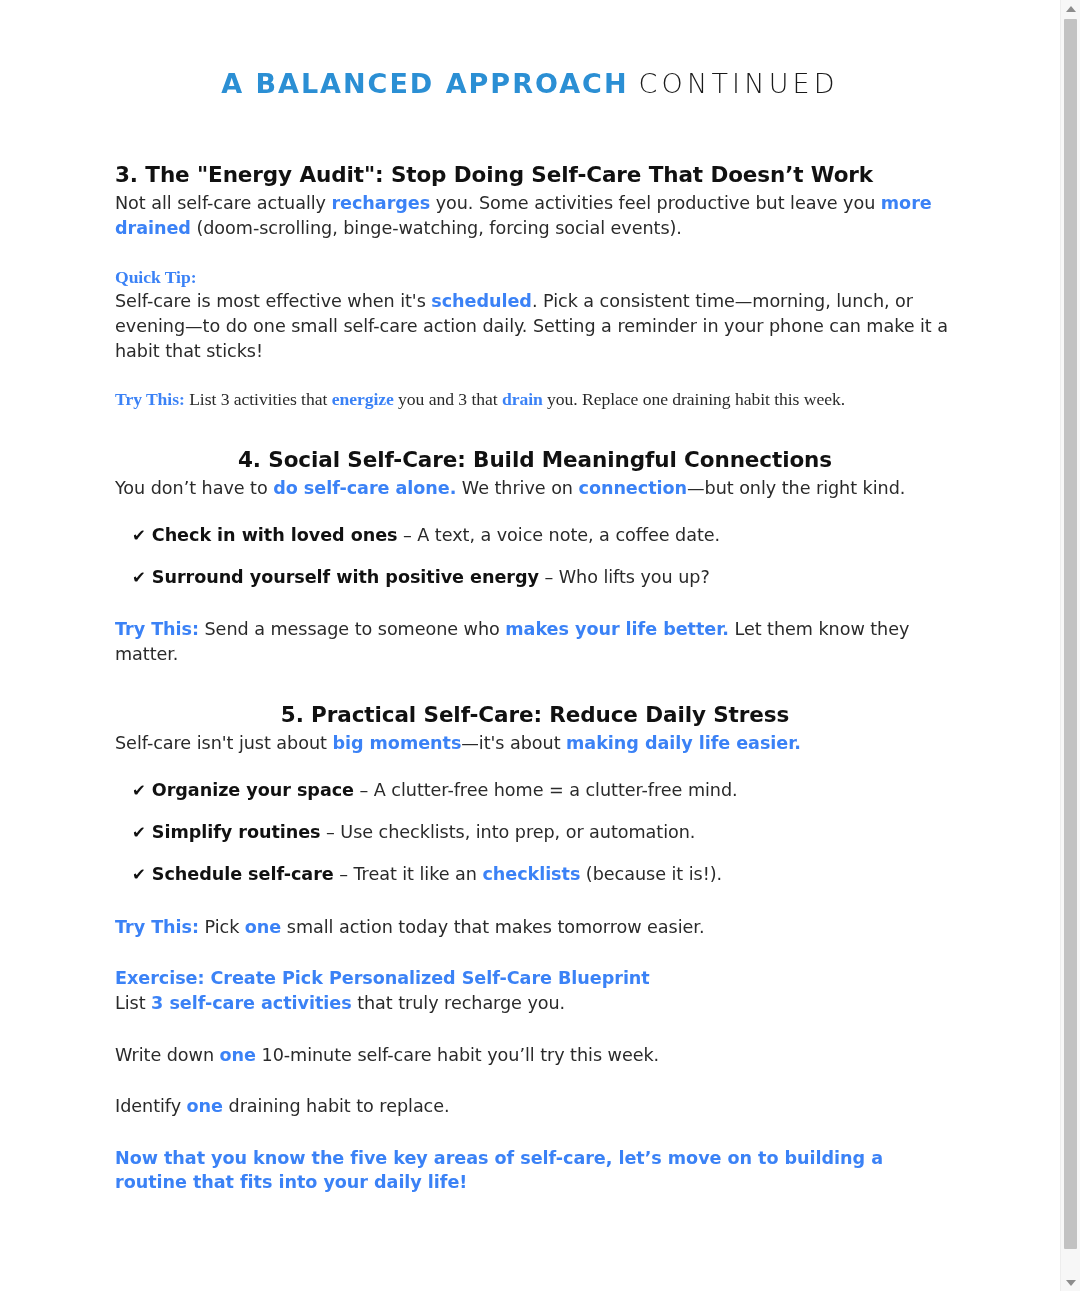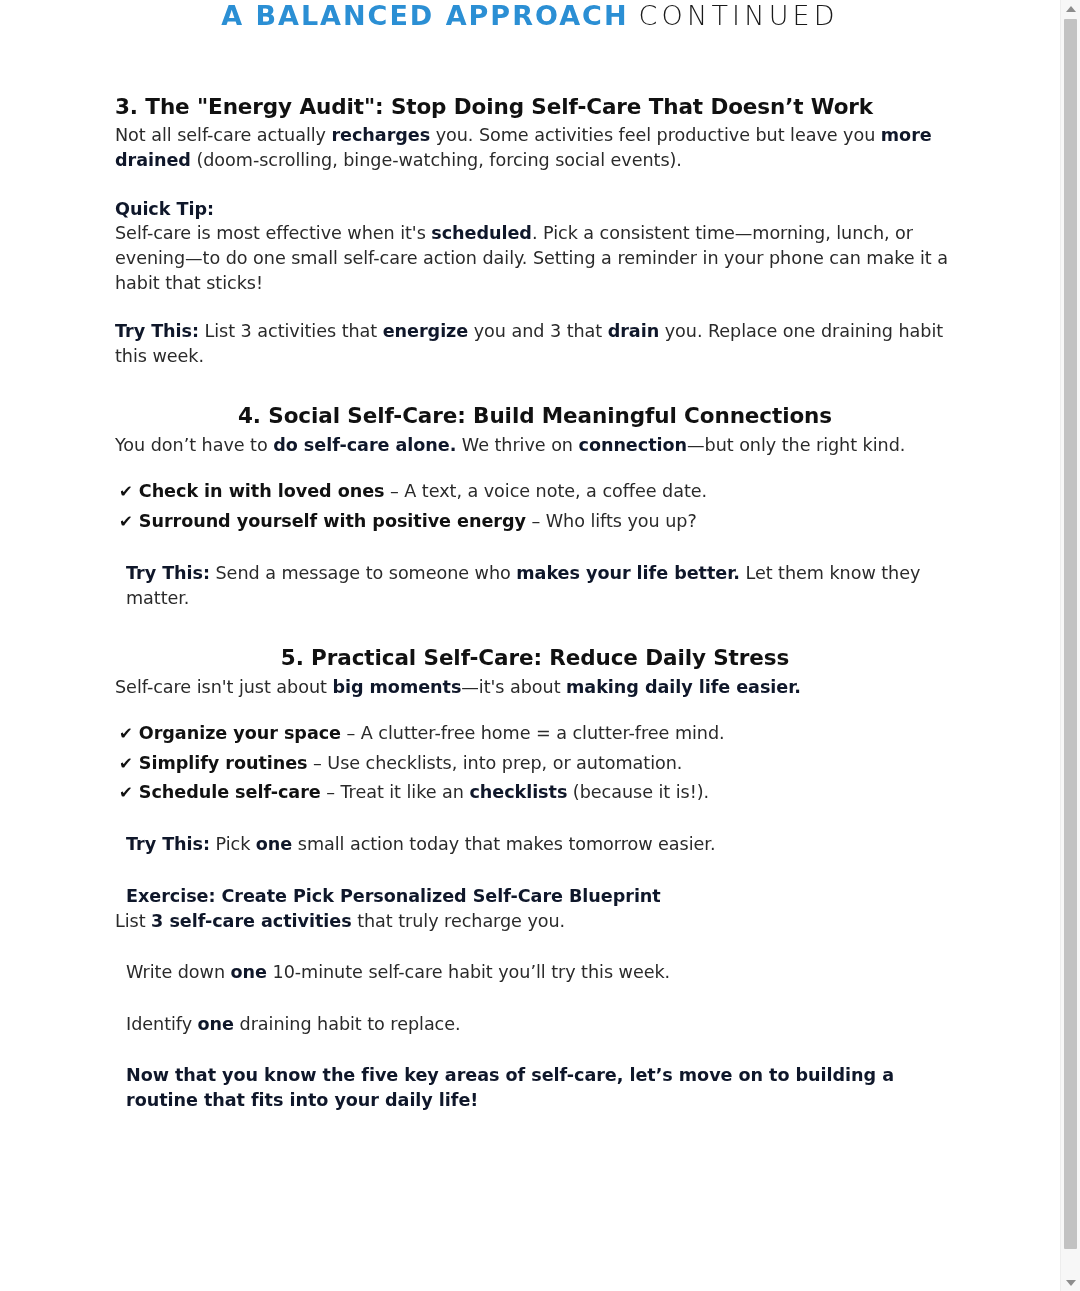--- a/index.html
+++ b/index.html
@@ -23,20 +23,21 @@
     top: 0;
     width: 1060px;
     height: 1291px;
     background: #ffffff;
     box-sizing: border-box;
   }
 
   
   .doc-header {
     text-align: center;
+    padding-top: 68px;
     padding-bottom: 0;
     white-space: nowrap;
   }
   .doc-header .hdr-main {
     font-family: "DejaVu Sans", sans-serif;
     font-weight: 700;
     font-size: 27px;
     letter-spacing: 2.0px;
     color: #2b8fd4;
   }
@@ -74,29 +75,29 @@
     font-family: "DejaVu Sans", sans-serif;
     font-size: 17.6px;
     font-weight: 400;
     line-height: 1.40;
     color: #2a2a2a;
     margin: 0;
     letter-spacing: -0.05px;
   }
   p.body-text.gap {
     margin-top: 24px;
+    font-family: Liberation Serif, serif;
   }
   p.body-text.gap-lg {
     margin-top: 27px;
-    margin-left: 11px;
   }
 
   .strong {
     font-weight: 700;
-    color: #0f172a;
+    color: #3b82f6;
   }
 
   
   .q-block {
     margin-top: 24px;
   }
   .q-block .q-line {
     font-family: "DejaVu Sans", sans-serif;
     font-size: 17.6px;
     font-weight: 700;
@@ -109,21 +110,21 @@
   ul.check-list {
     list-style: none;
     margin: 22px 0 0 0;
     padding: 0;
   }
   ul.check-list li {
     font-family: "DejaVu Sans", sans-serif;
     font-size: 17.6px;
     line-height: 1.44;
     color: #2a2a2a;
-    margin: 4px;
+    margin: 17px;
     letter-spacing: -0.05px;
   }
   ul.check-list li .tick {
     font-weight: 700;
     color: #111111;
     margin-right: 6px;
     font-size: 16.5px;
   }
 
   .lead-bold {

